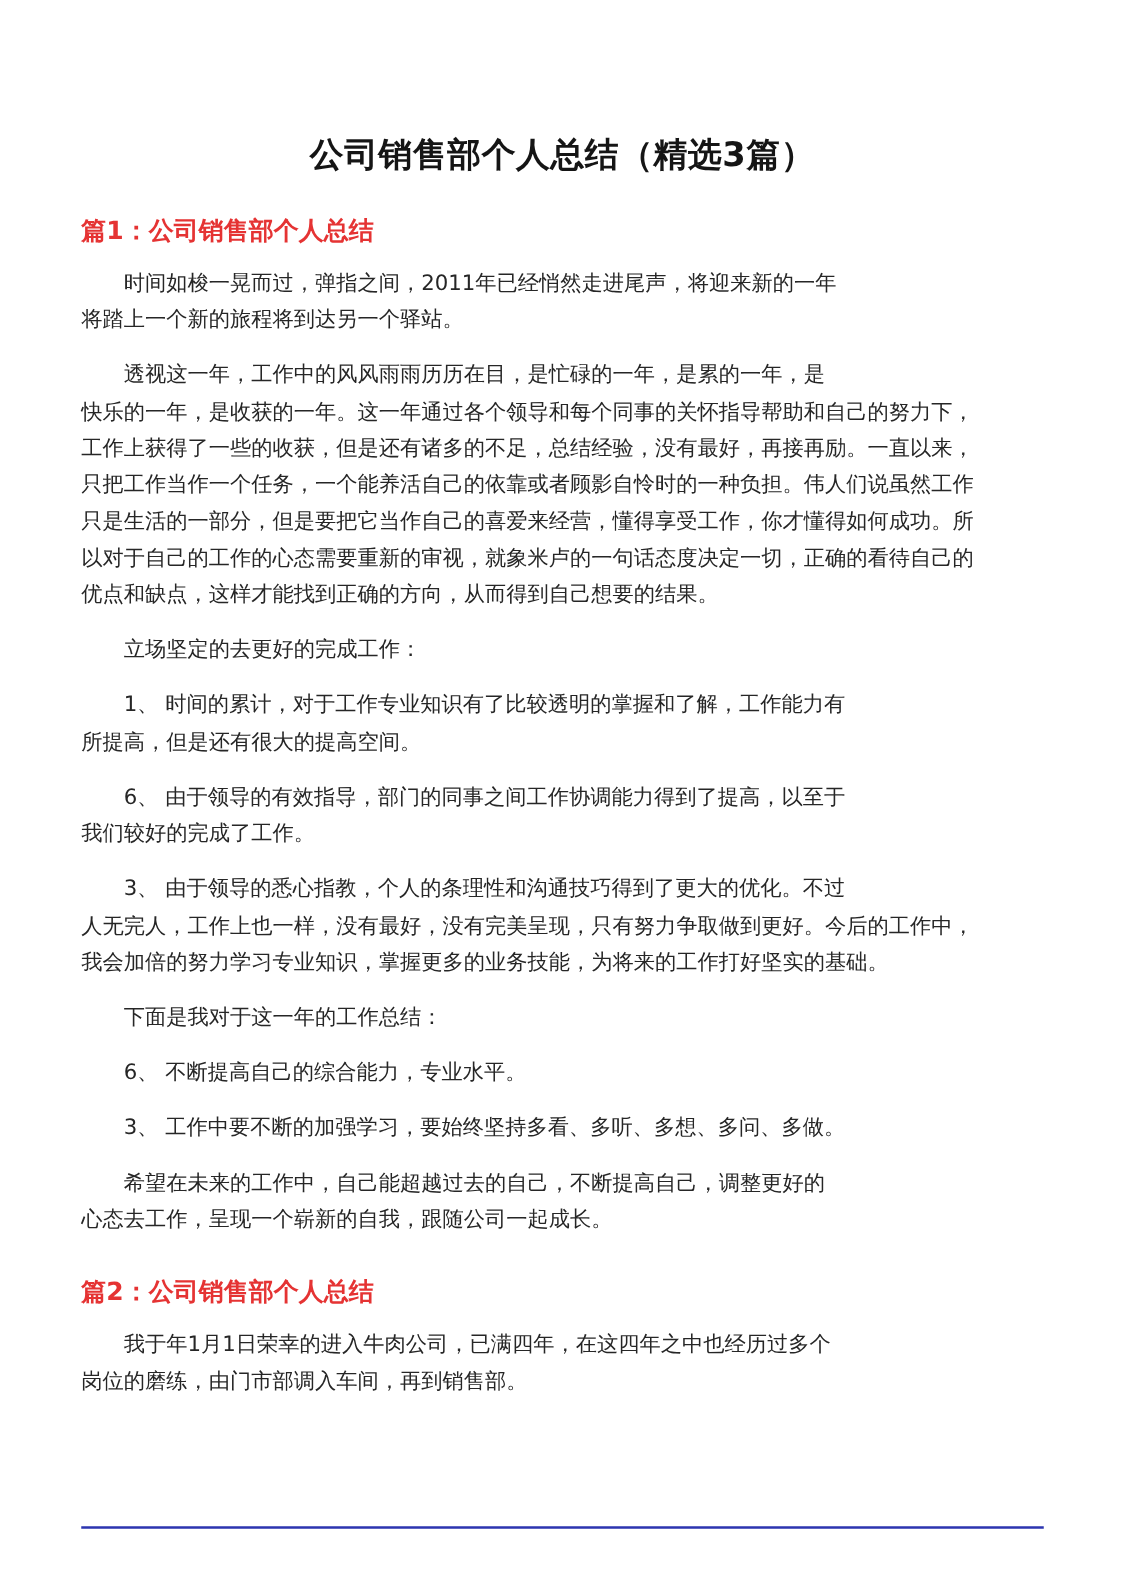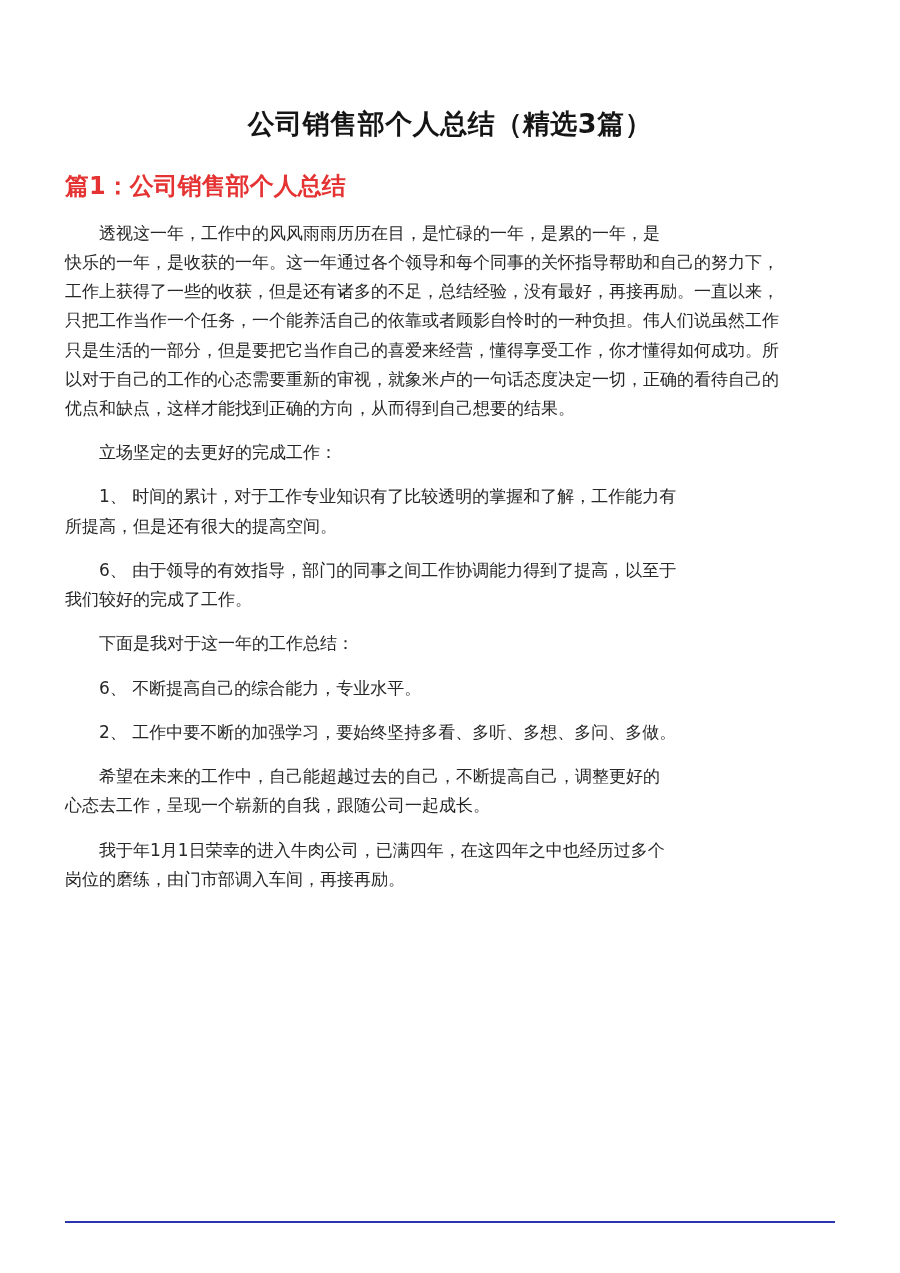--- a/index.html
+++ b/index.html
@@ -18,21 +18,21 @@
   }
   .doc-title {
     font-size: 27px;
     font-weight: 700;
     color: #151515;
     text-align: center;
     margin-bottom: 12px;
     letter-spacing: 0.5px;
   }
   .sec-heading {
-    font-size: 24px;
+    font-size: 20px;
     font-weight: 700;
     color: #e53333;
     margin: 28px 0 10px 0;
     line-height: 1.4;
   }
   .para {
     font-size: 17px;
     line-height: 1.72;
     color: #262626;
     text-indent: 2em;
@@ -51,37 +51,43 @@
 </style>
 </head>
 <body>
 
 <div class="page">
 
   <h1 class="doc-title">公司销售部个人总结（精选3篇）</h1>
 
   <h2 class="sec-heading">篇1：公司销售部个人总结</h2>
 
+  <p class="para">时间如梭一晃而过，弹指之间，2011年已经悄然走进尾声，将迎来新的一年
+将踏上一个新的旅程将到达另一个驿站。</p>
   <p class="para">透视这一年，工作中的风风雨雨历历在目，是忙碌的一年，是累的一年，是
 快乐的一年，是收获的一年。这一年通过各个领导和每个同事的关怀指导帮助和自己的努力下，
 工作上获得了一些的收获，但是还有诸多的不足，总结经验，没有最好，再接再励。一直以来，
 只把工作当作一个任务，一个能养活自己的依靠或者顾影自怜时的一种负担。伟人们说虽然工作
 只是生活的一部分，但是要把它当作自己的喜爱来经营，懂得享受工作，你才懂得如何成功。所
 以对于自己的工作的心态需要重新的审视，就象米卢的一句话态度决定一切，正确的看待自己的
 优点和缺点，这样才能找到正确的方向，从而得到自己想要的结果。</p>
   <p class="para">立场坚定的去更好的完成工作：</p>
   <p class="para">1、 时间的累计，对于工作专业知识有了比较透明的掌握和了解，工作能力有
 所提高，但是还有很大的提高空间。</p>
   <p class="para">6、 由于领导的有效指导，部门的同事之间工作协调能力得到了提高，以至于
 我们较好的完成了工作。</p>
+  <p class="para">3、 由于领导的悉心指教，个人的条理性和沟通技巧得到了更大的优化。不过
+人无完人，工作上也一样，没有最好，没有完美呈现，只有努力争取做到更好。今后的工作中，
+我会加倍的努力学习专业知识，掌握更多的业务技能，为将来的工作打好坚实的基础。</p>
   <p class="para">下面是我对于这一年的工作总结：</p>
   <p class="para">6、 不断提高自己的综合能力，专业水平。</p>
-  <p class="para">2、 工作中要不断的加强学习，要始终坚持多看、多听、多想、多问、多做。</p>
+  <p class="para">3、 工作中要不断的加强学习，要始终坚持多看、多听、多想、多问、多做。</p>
   <p class="para">希望在未来的工作中，自己能超越过去的自己，不断提高自己，调整更好的
 心态去工作，呈现一个崭新的自我，跟随公司一起成长。</p>
 
+  <h2 class="sec-heading">篇2：公司销售部个人总结</h2>
 
   <p class="para">我于年1月1日荣幸的进入牛肉公司，已满四年，在这四年之中也经历过多个
-岗位的磨练，由门市部调入车间，再接再励。</p>
+岗位的磨练，由门市部调入车间，再到销售部。</p>
 
   <div class="divider"></div>
 
 </div>
 
 </body></html>

